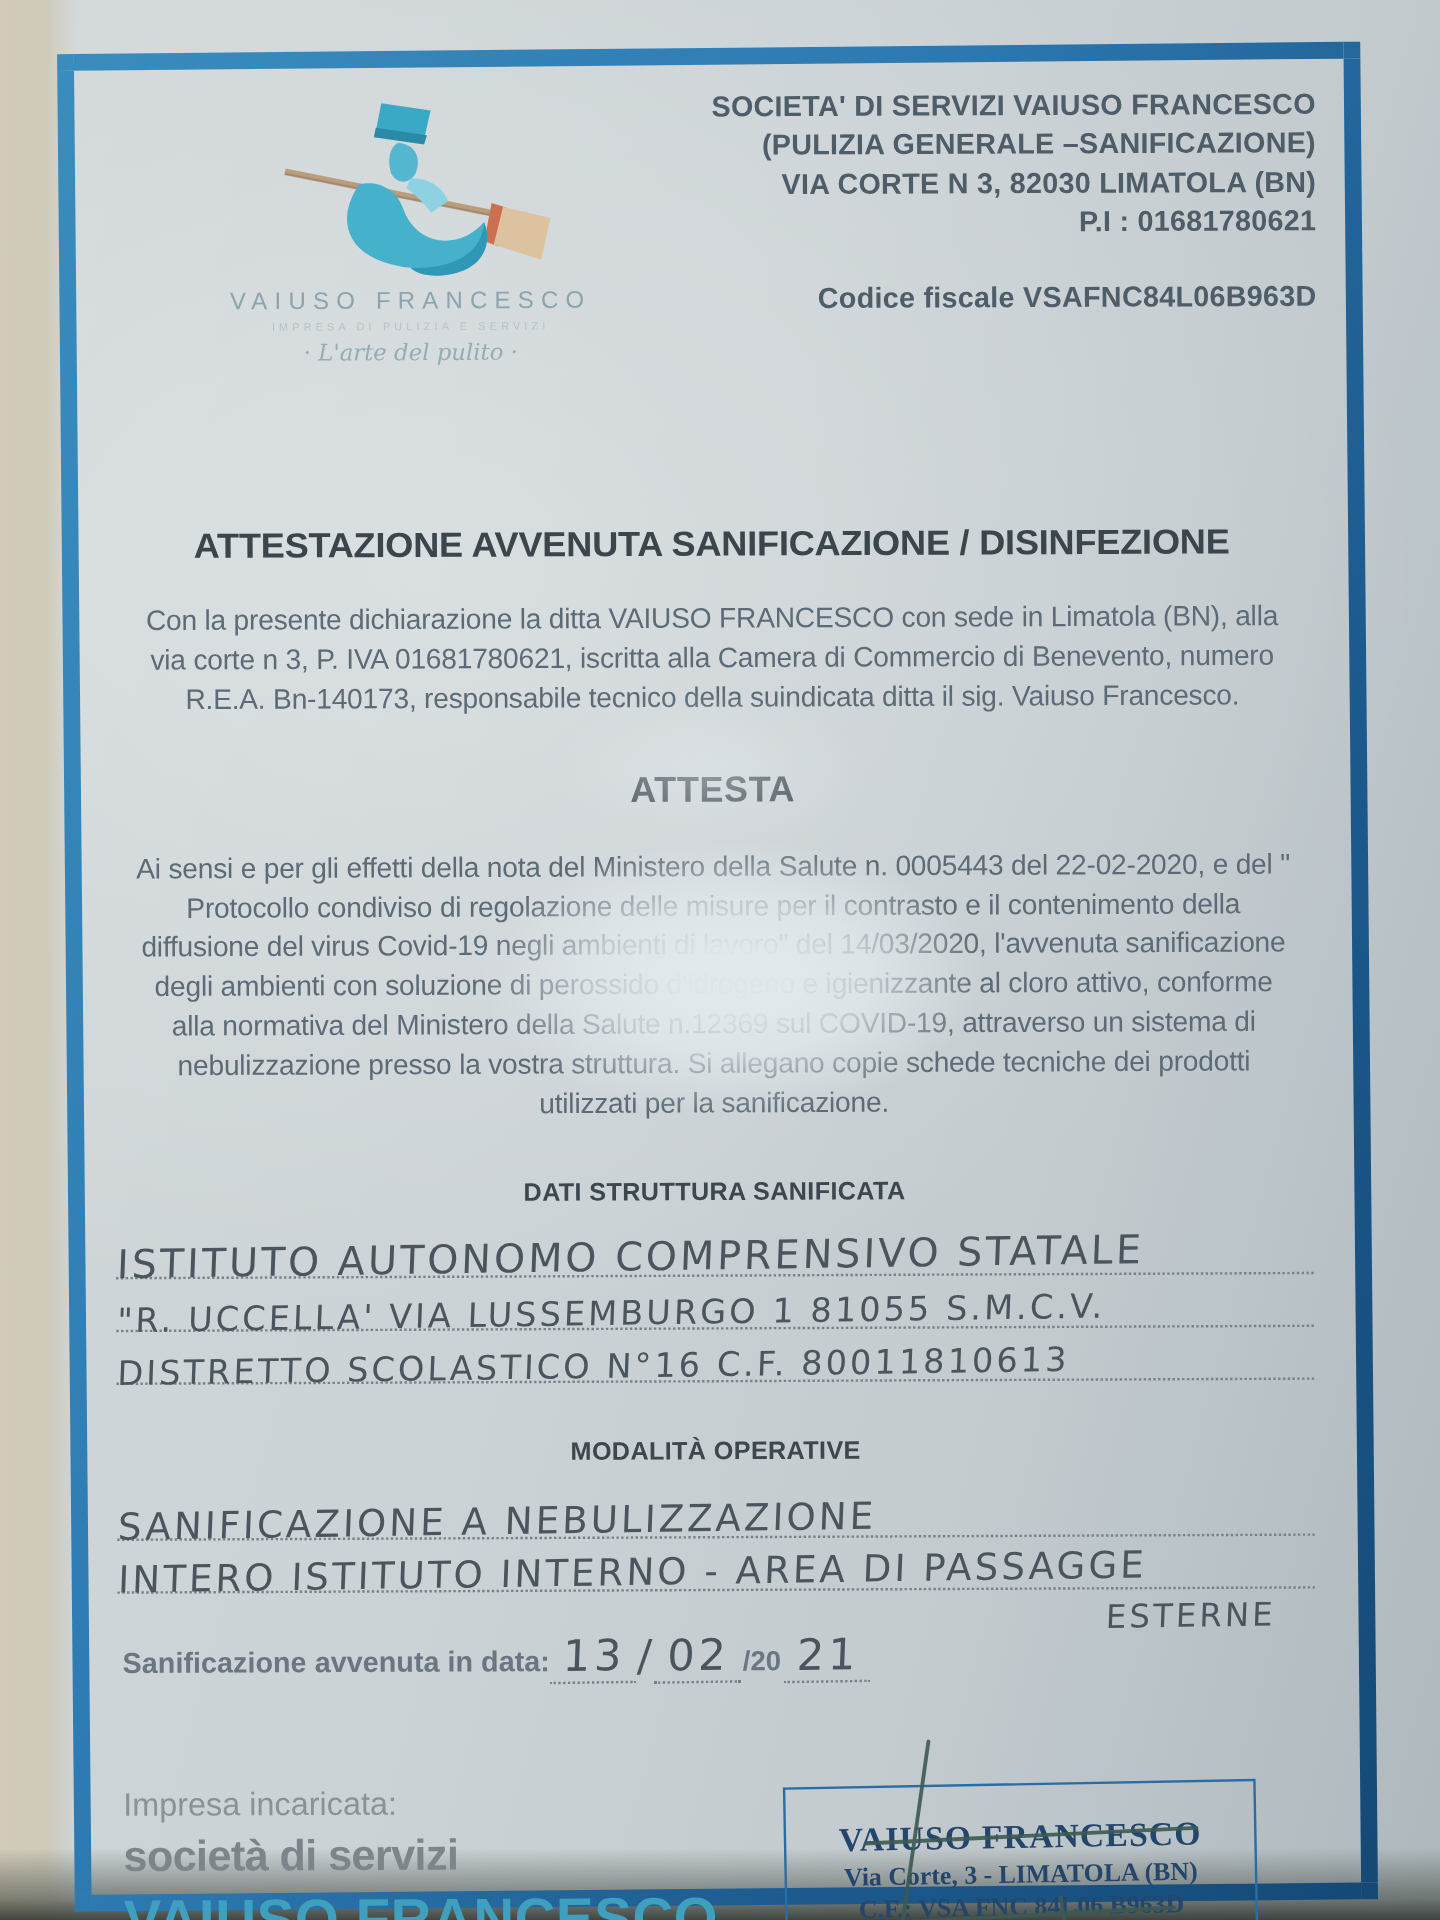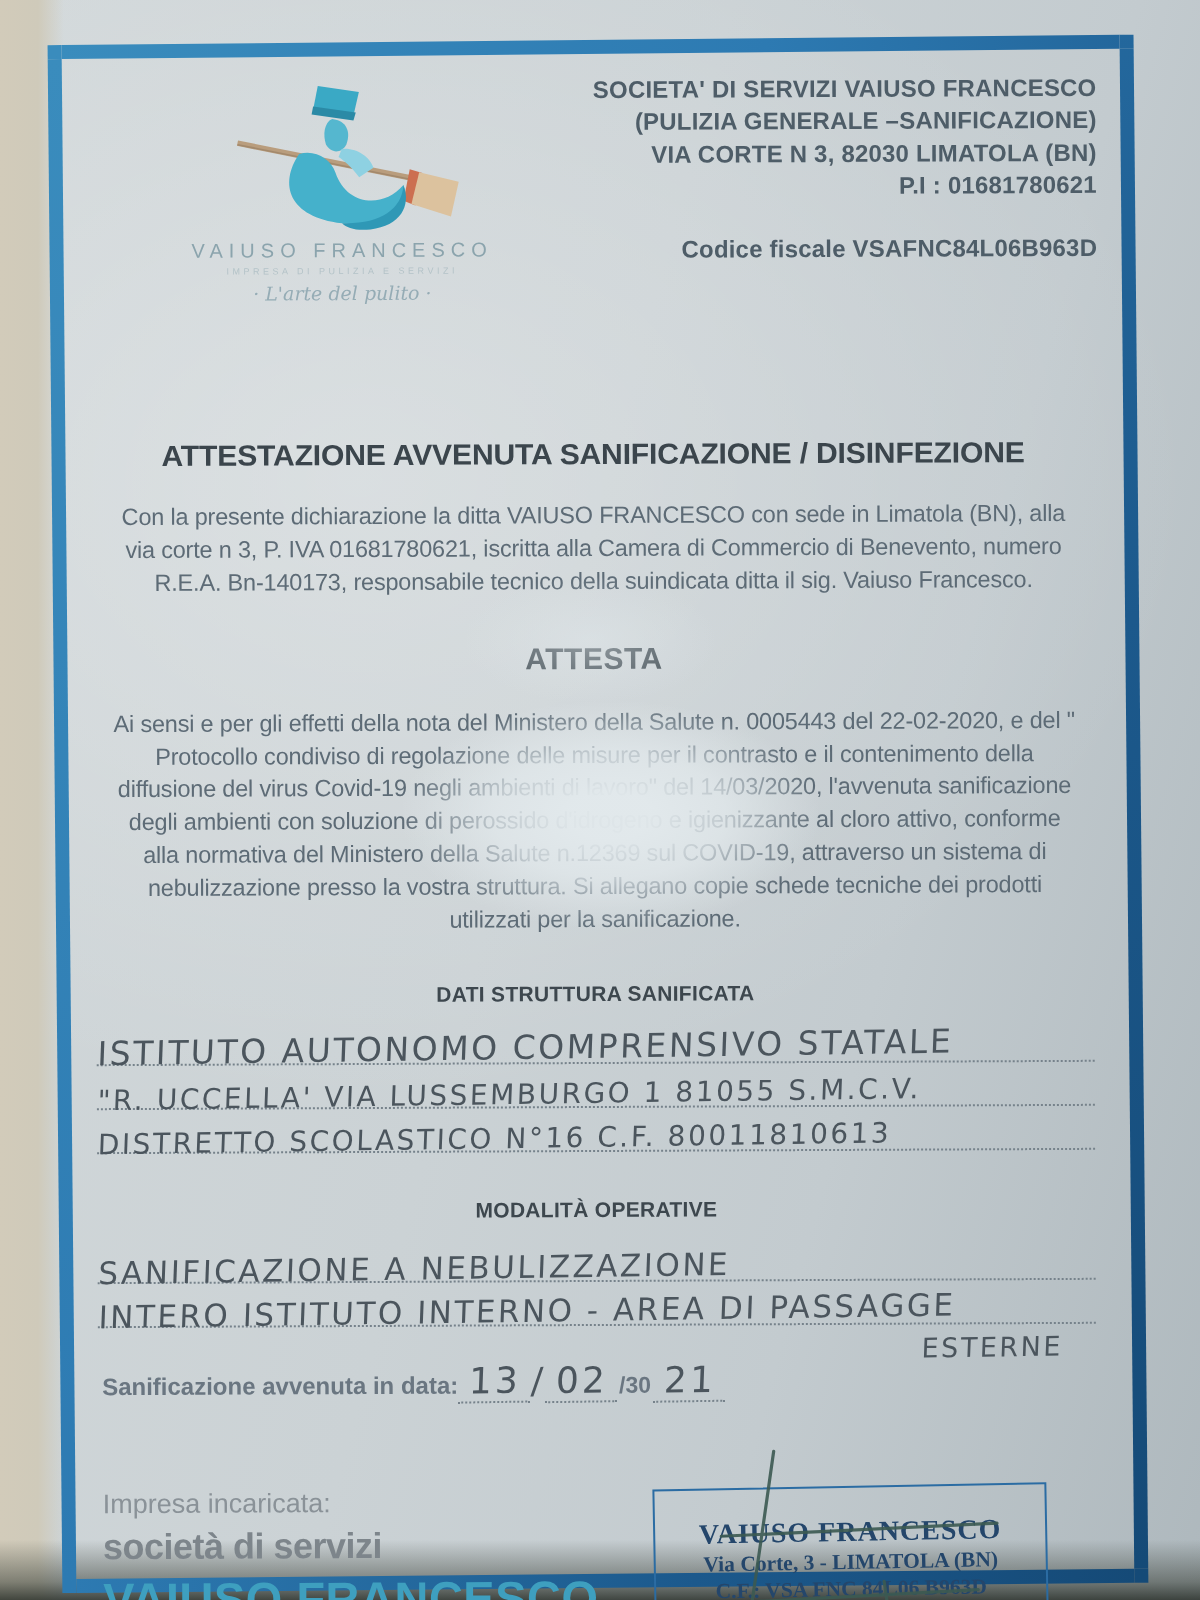--- a/index.html
+++ b/index.html
@@ -154,21 +154,21 @@
         <span class="hw" style="font-size:31px">INTERO ISTITUTO INTERNO - AREA DI PASSAGGE</span>
       </div>
       <span class="hw hw-note">ESTERNE</span>
     </div>
 
     <div class="date-row">
       <span class="date-label">Sanificazione avvenuta in data:</span>
       <span class="hw date-hw">13</span>
       <span class="hw date-hw" style="border:none;padding:0">/</span>
       <span class="hw date-hw">02</span>
-      <span class="date-print">/30</span>
+      <span class="date-print">/20</span>
       <span class="hw date-hw">21</span>
     </div>
 
     <div class="footer">
       <div class="f-label">Impresa incaricata:</div>
       <div class="f-line1">società di servizi</div>
       <div class="f-line2">VAIUSO FRANCESCO</div>
 
       <div class="stamp-box">
         <div class="stamp-text">

